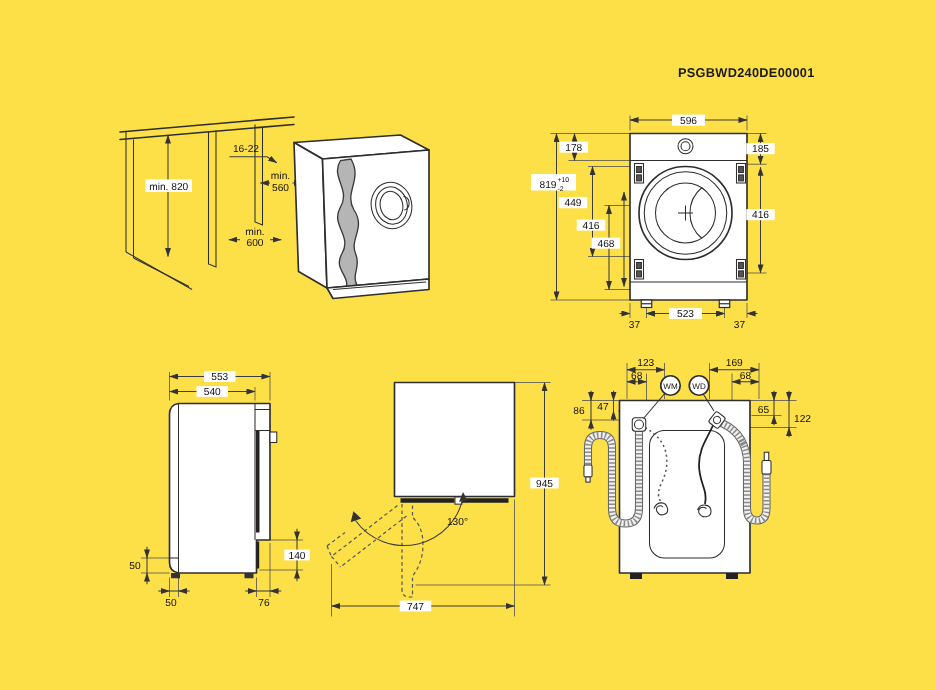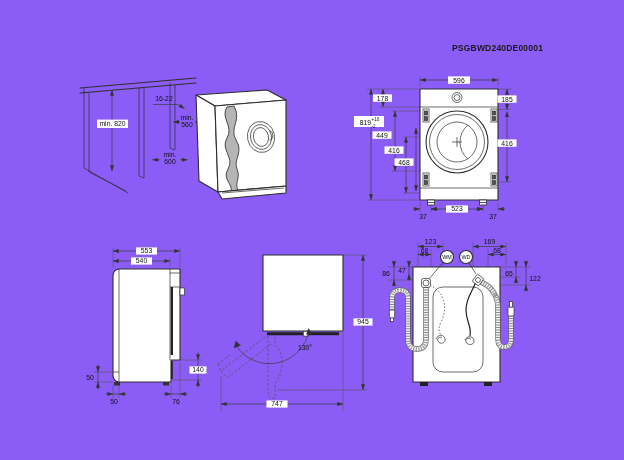--- a/index.html
+++ b/index.html
@@ -1,16 +1,16 @@
 <!DOCTYPE html>
 <html><head>
 <meta charset="utf-8">
 <style>
   html,body{margin:0;padding:0;background:#fff;}
-  #page{position:relative;width:624px;height:460px;background:#8b5cf6;overflow:hidden;
+  #page{position:relative;width:624px;height:460px;background:#fde047;overflow:hidden;
         font-family:"Liberation Sans",sans-serif;}
   #doccode{position:absolute;left:452px;top:43px;font-size:8.5px;font-weight:bold;
            letter-spacing:.2px;color:#1a1a1a;}
   svg{position:absolute;overflow:visible;}
   .ln{stroke:#2e2e2e;stroke-width:1.1;fill:none;stroke-linejoin:round;stroke-linecap:round;}
   .lt{stroke:#2e2e2e;stroke-width:.7;fill:none;}
   .fw{fill:#fff;}
   .dim{stroke:#3c3c3c;stroke-width:.7;fill:none;}
   .dA{marker-start:url(#aS);marker-end:url(#aE);}
   .ae{marker-end:url(#aE);}

